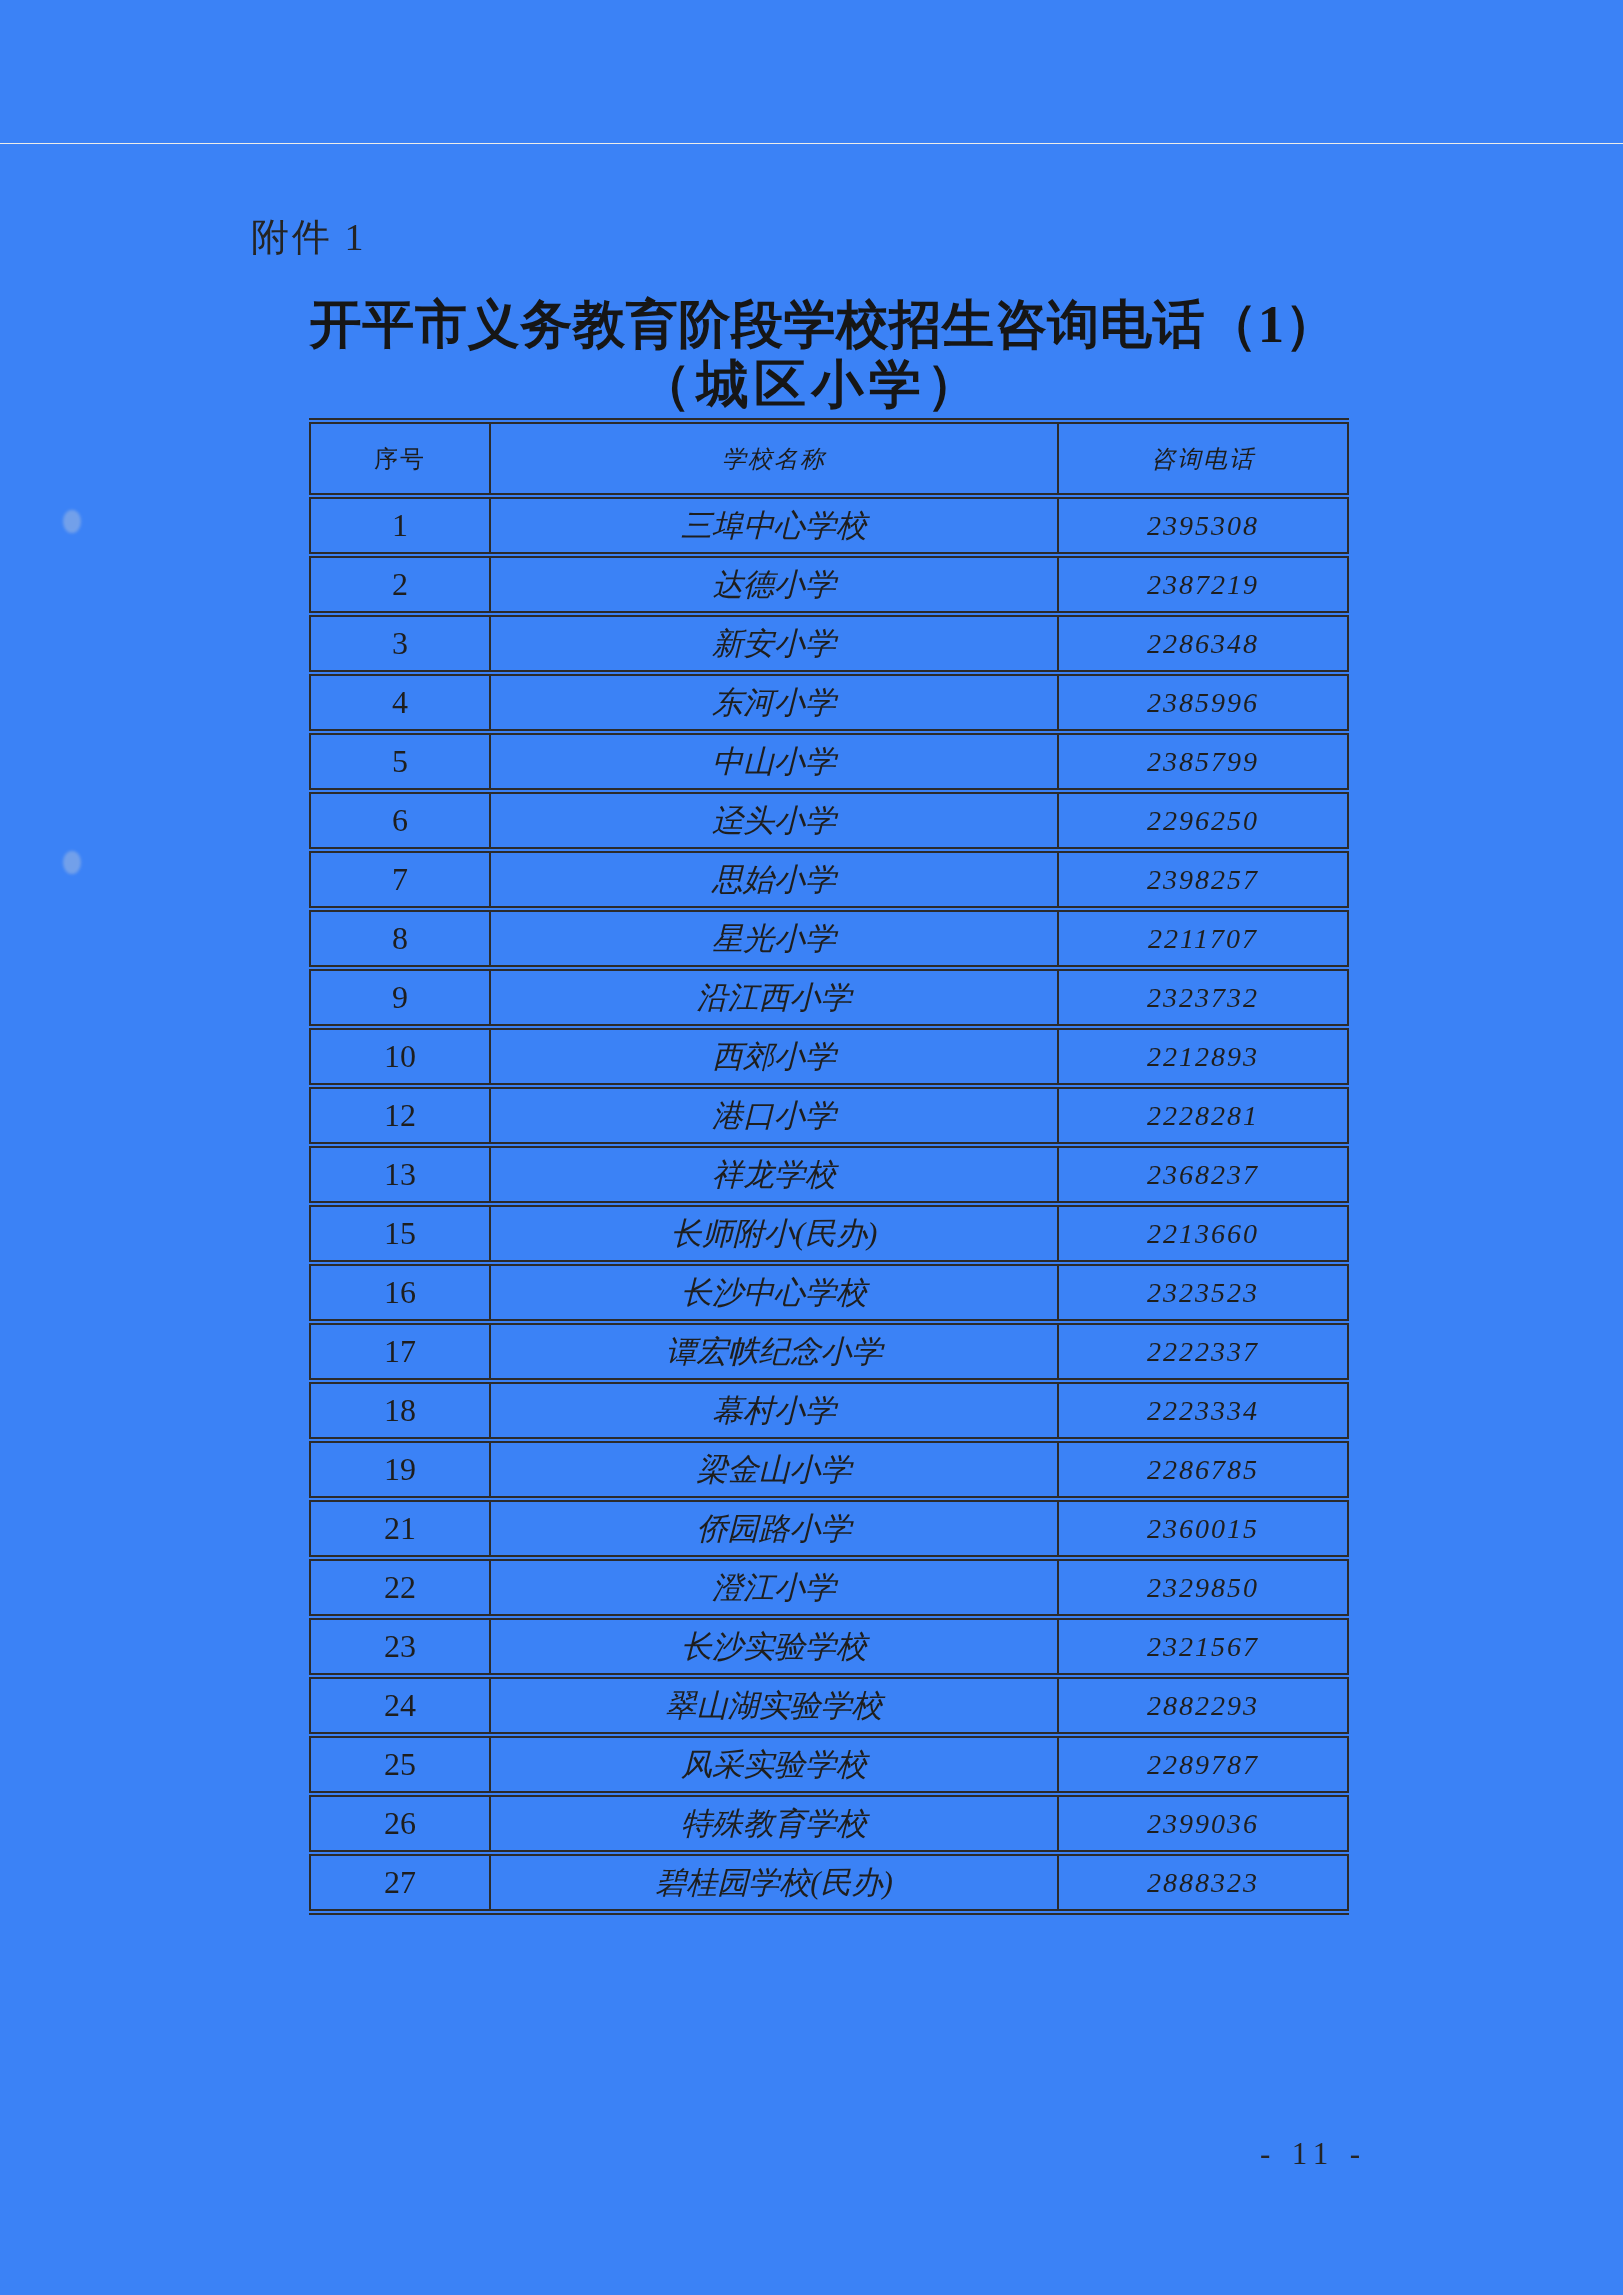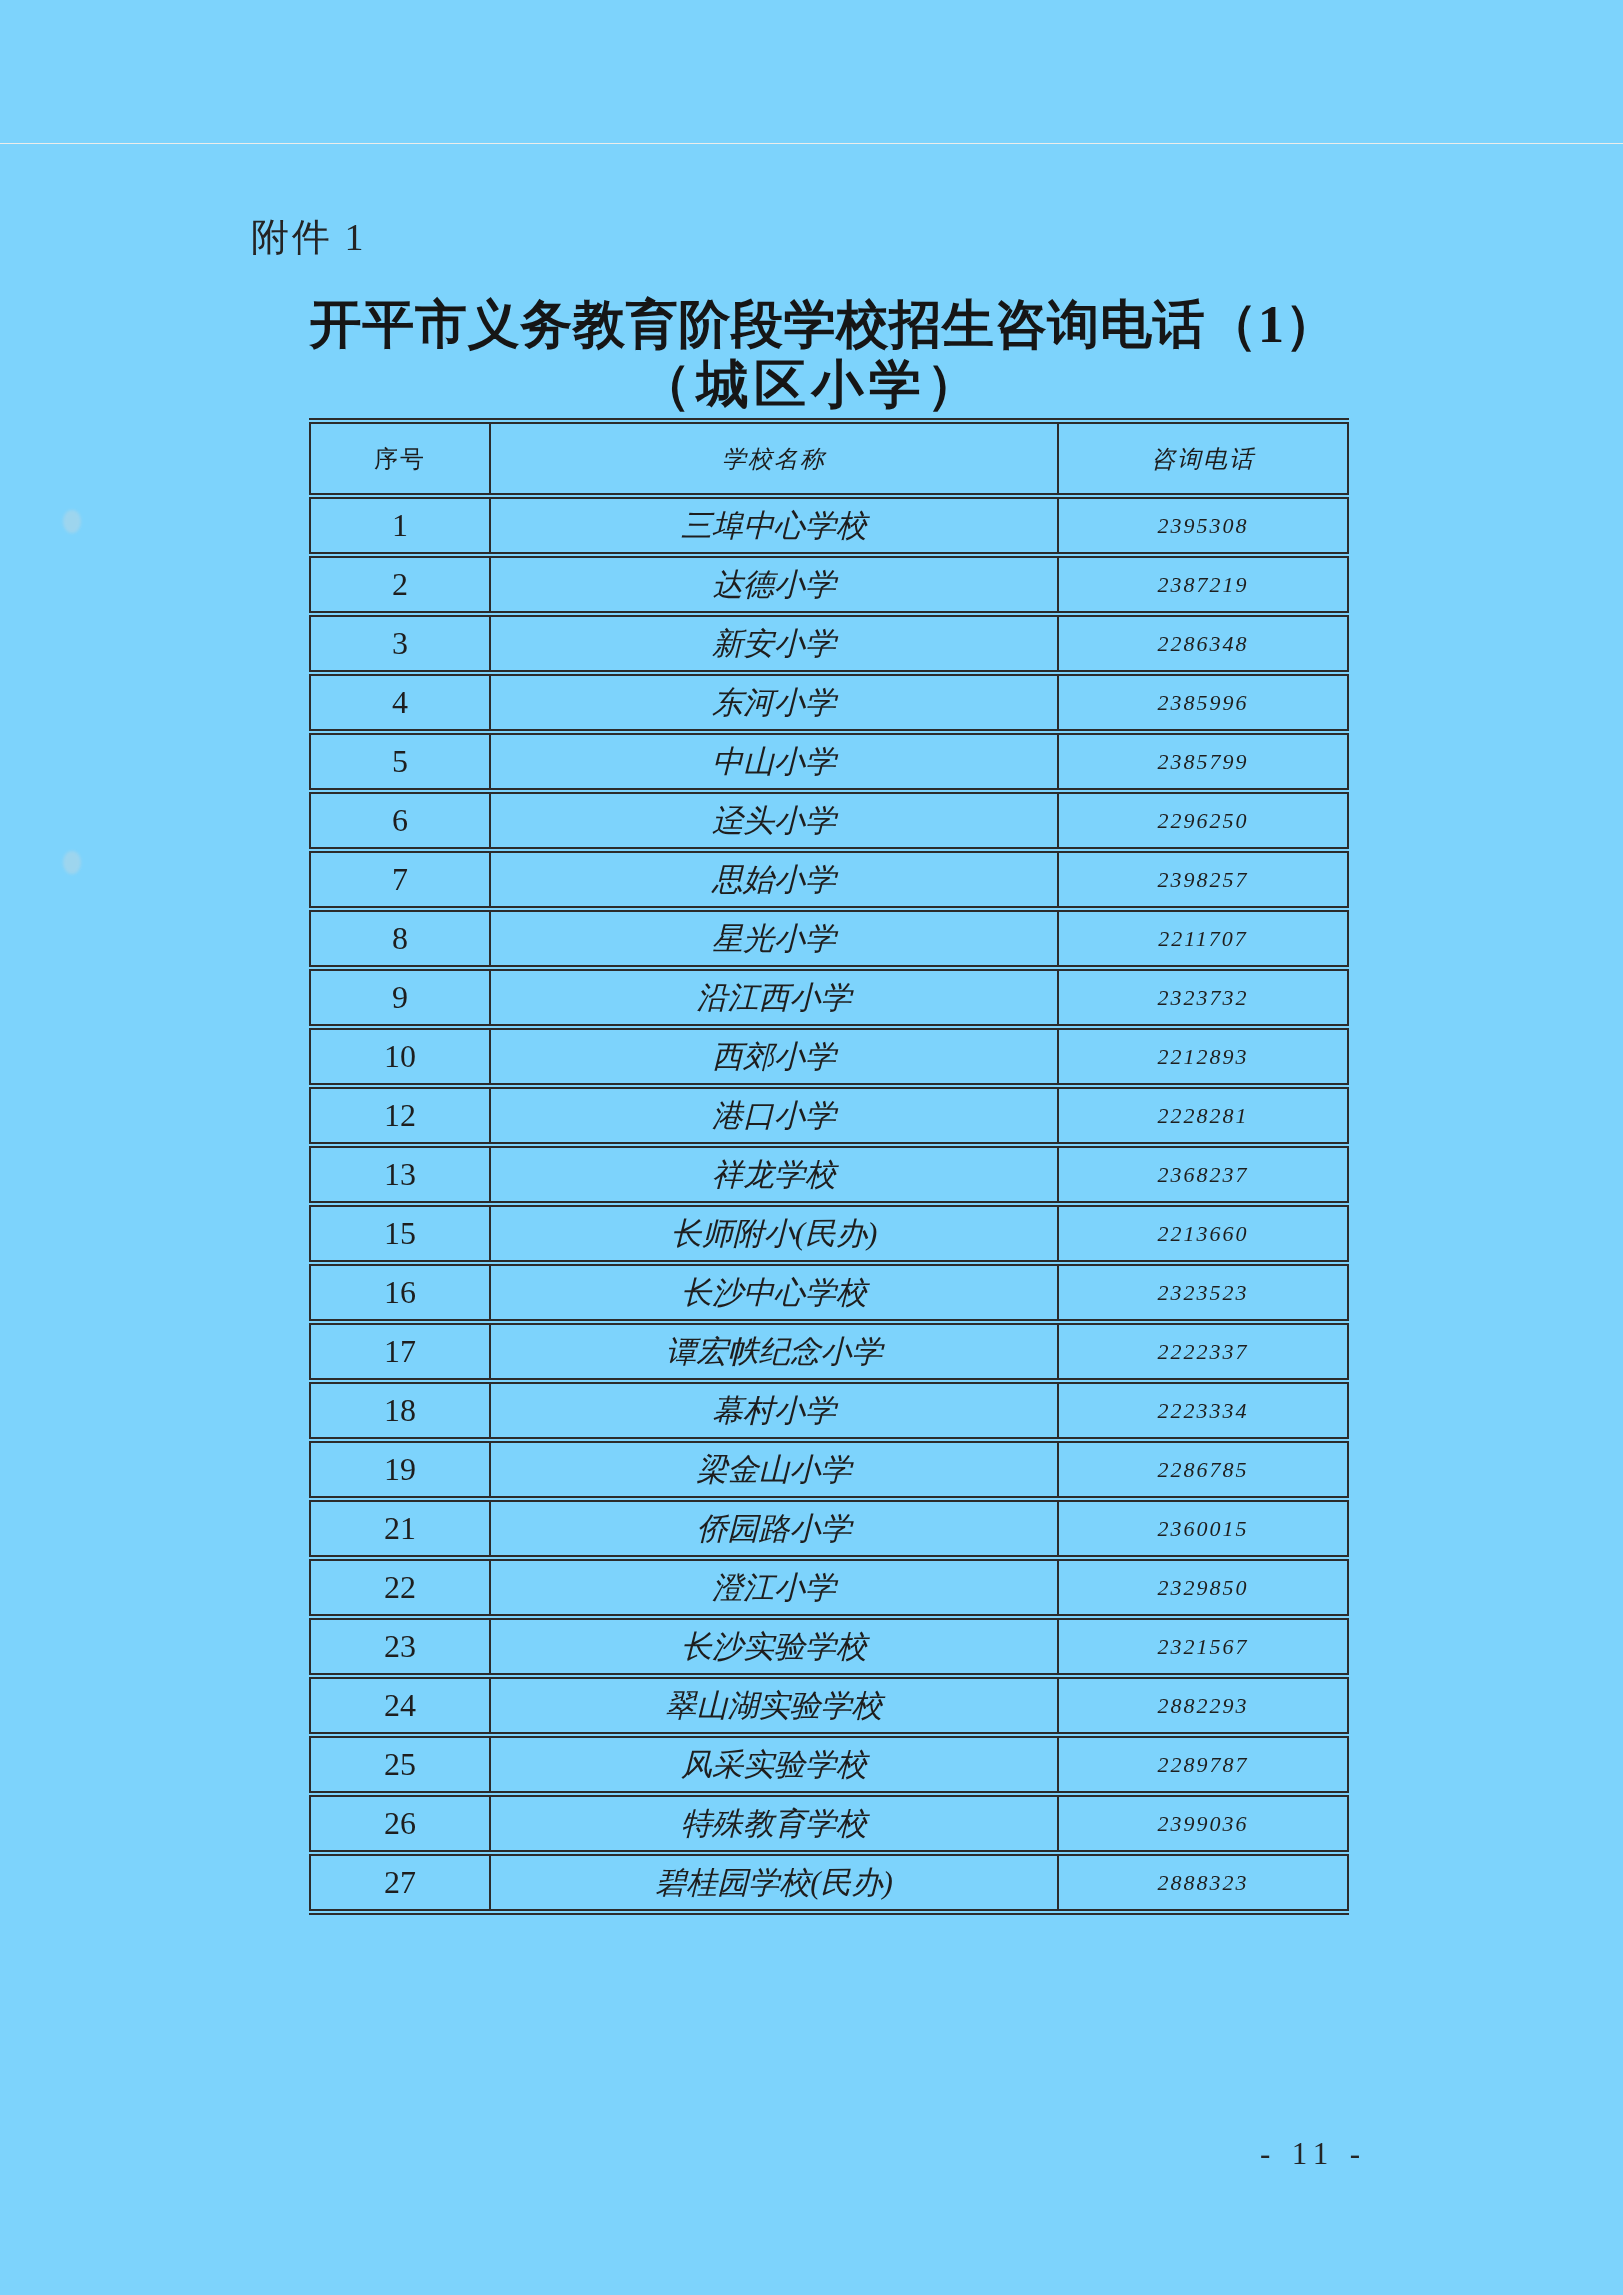--- a/index.html
+++ b/index.html
@@ -5,21 +5,21 @@
   html, body {
     margin: 0;
     padding: 0;
     background: #e8e8e8;
   }
   .page {
     position: relative;
     width: 1623px;
     height: 2295px;
     margin: 0 auto;
-    background: #7dd3fc;
+    background: #3b82f6;
     color: #1f1f1f;
     font-family: "Liberation Serif", "DejaVu Serif", serif;
     overflow: hidden;
   }
   .artifact-line {
     position: absolute;
     left: 0;
     top: 143px;
     width: 100%;
     height: 1.4px;
@@ -116,21 +116,21 @@
   }
   .phone-table th + th,
   .phone-table td + td {
     border-left: 2px solid #2b2b2b;
     font-style: italic;
   }
   .phone-table td.cell-no {
     font-size: 32px;
   }
   .phone-table td.cell-phone {
-    font-size: 22px;
+    font-size: 28px;
     letter-spacing: 2px;
   }
   .page-number {
     position: absolute;
     left: 1260px;
     top: 2136px;
     font-size: 31px;
     letter-spacing: 6.8px;
     color: #242424;
     white-space: nowrap;

